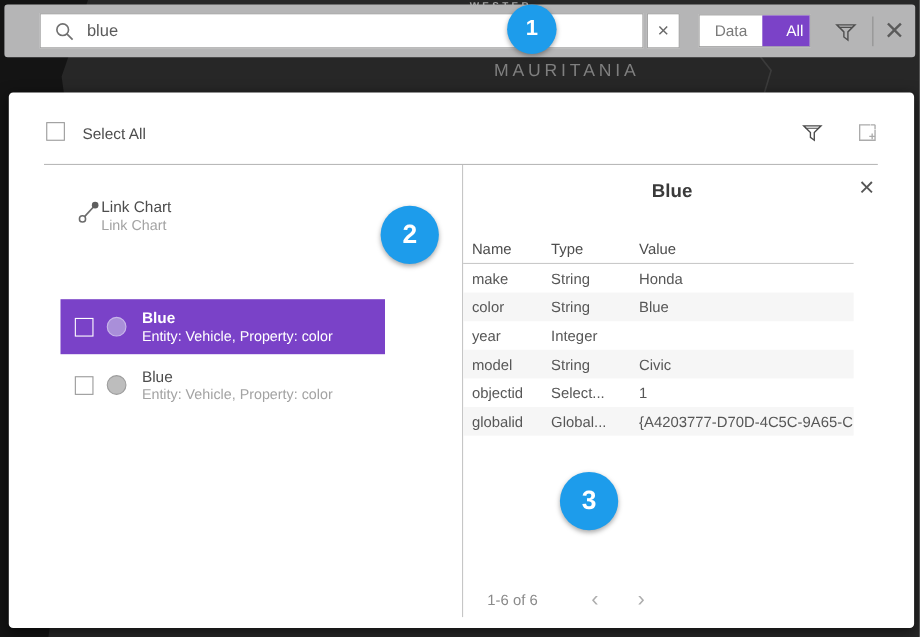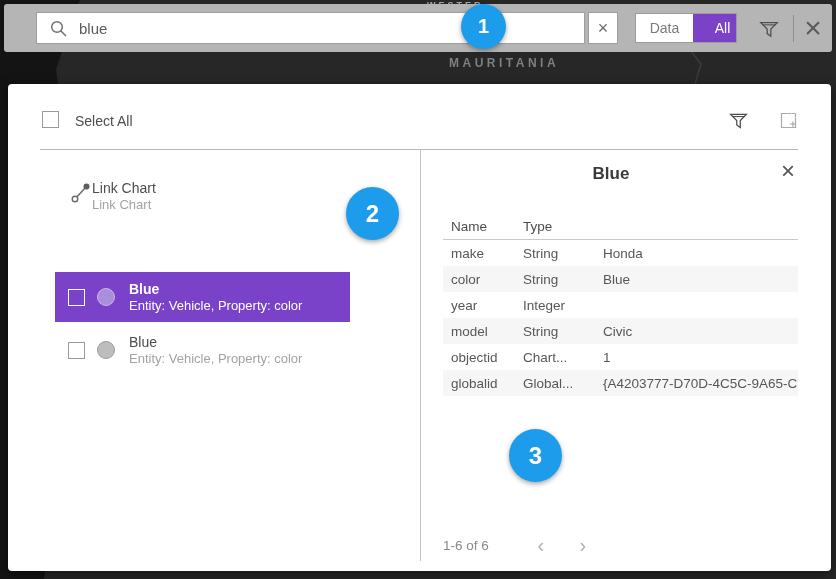--- a/index.html
+++ b/index.html
@@ -5,21 +5,21 @@
   * { margin:0; padding:0; box-sizing:border-box; }
   body { font-family:"Liberation Sans", sans-serif; background:#111; }
   .screen { position:relative; width:836px; height:579px; background:#272727; overflow:hidden; }
 
   
   .ocean { position:absolute; left:0; top:0; width:80px; height:579px; background:#141414;
            clip-path:polygon(0 0,100% 0,70% 12%,88% 30%,60% 55%,78% 78%,55% 100%,0 100%); }
   .map-borders { position:absolute; left:0; top:0; width:836px; height:579px; }
   .map-label-top { position:absolute; left:427px; top:0px; font-size:9px; font-weight:bold;
                    letter-spacing:3px; color:#a3a3a3; z-index:1; }
-  .map-label { position:absolute; left:449px; top:56px; font-size:12px; font-weight:bold;
+  .map-label { position:absolute; left:449px; top:56px; font-size:16px; font-weight:normal;
                letter-spacing:3.5px; color:#7f7f7f; z-index:1; }
 
   
   .toolbar { position:absolute; left:4px; top:4px; width:828px; height:48px; background:#b5b5b6;
              border-radius:3px; z-index:5; }
   .search-box { position:absolute; left:32px; top:8px; width:549px; height:32px; background:#fff;
                 border:1px solid #9e9e9e; display:flex; align-items:center; }
   .search-box svg { margin-left:13px; flex:0 0 auto; }
   .search-input { border:none; outline:none; flex:1; height:28px; margin-left:12px;
                   font-family:"Liberation Sans", sans-serif; font-size:15px; color:#5a5a5a; background:transparent; }
@@ -65,21 +65,21 @@
   .entity-row.selected .t { font-size:14px; font-weight:bold; color:#fff; line-height:17px; }
   .entity-row.selected .s { font-size:13px; color:#fff; line-height:16px; }
   .entity-row.plainrow .t { font-size:14px; color:#4d4d4d; line-height:17px; }
   .entity-row.plainrow .s { font-size:13px; color:#a3a3a3; line-height:16px; }
 
   
   .detail-title { position:absolute; left:435px; top:80px; width:336px; text-align:center;
                   font-size:17px; font-weight:bold; color:#3a3a3a; }
   .detail-close { position:absolute; left:767px; top:74px; width:26px; height:26px; display:flex;
                   align-items:center; justify-content:center; font-size:24px; font-weight:300; color:#565656; }
-  .dtable { position:absolute; left:435px; top:130px; width:355px; font-size:13.5px; color:#575757; }
+  .dtable { position:absolute; left:413px; top:130px; width:355px; font-size:13.5px; color:#575757; }
   .drow { display:flex; height:26px; align-items:center; }
   .drow.head { border-bottom:1px solid #c9c9c9; color:#4d4d4d; }
   .drow.stripe { background:#f6f6f6; }
   .c-name { width:80px; padding-left:8px; white-space:nowrap; overflow:hidden; }
   .c-type { width:80px; white-space:nowrap; overflow:hidden; }
   .c-value { flex:1; white-space:nowrap; overflow:hidden; }
   .pagination { position:absolute; left:435px; top:450px; width:345px; height:22px; display:flex;
                 align-items:center; justify-content:flex-start; }
   .pag-label { font-size:13.5px; color:#8a8a8a; margin-right:44px; }
   .pag-chev { font-size:20px; color:#adadad; line-height:18px; width:16px; text-align:center; }
@@ -204,20 +204,21 @@
 
     <div class="detail-title">Blue</div>
     <div class="detail-close">
       <span>×</span>
     </div>
 
     <div class="dtable">
       <div class="drow head">
         <div class="c-name">Name</div>
         <div class="c-type">Type</div>
+        <div class="c-value">Value</div>
       </div>
       <div class="drow">
         <div class="c-name">make</div>
         <div class="c-type">String</div>
         <div class="c-value">Honda</div>
       </div>
       <div class="drow stripe">
         <div class="c-name">color</div>
         <div class="c-type">String</div>
         <div class="c-value">Blue</div>
@@ -226,21 +227,21 @@
         <div class="c-name">year</div>
         <div class="c-type">Integer</div>
       </div>
       <div class="drow stripe">
         <div class="c-name">model</div>
         <div class="c-type">String</div>
         <div class="c-value">Civic</div>
       </div>
       <div class="drow">
         <div class="c-name">objectid</div>
-        <div class="c-type">Chart...</div>
+        <div class="c-type">Select...</div>
         <div class="c-value">1</div>
       </div>
       <div class="drow stripe">
         <div class="c-name">globalid</div>
         <div class="c-type">Global...</div>
         <div class="c-value">{A4203777-D70D-4C5C-9A65-C...</div>
       </div>
     </div>
 
     <div class="pagination">

